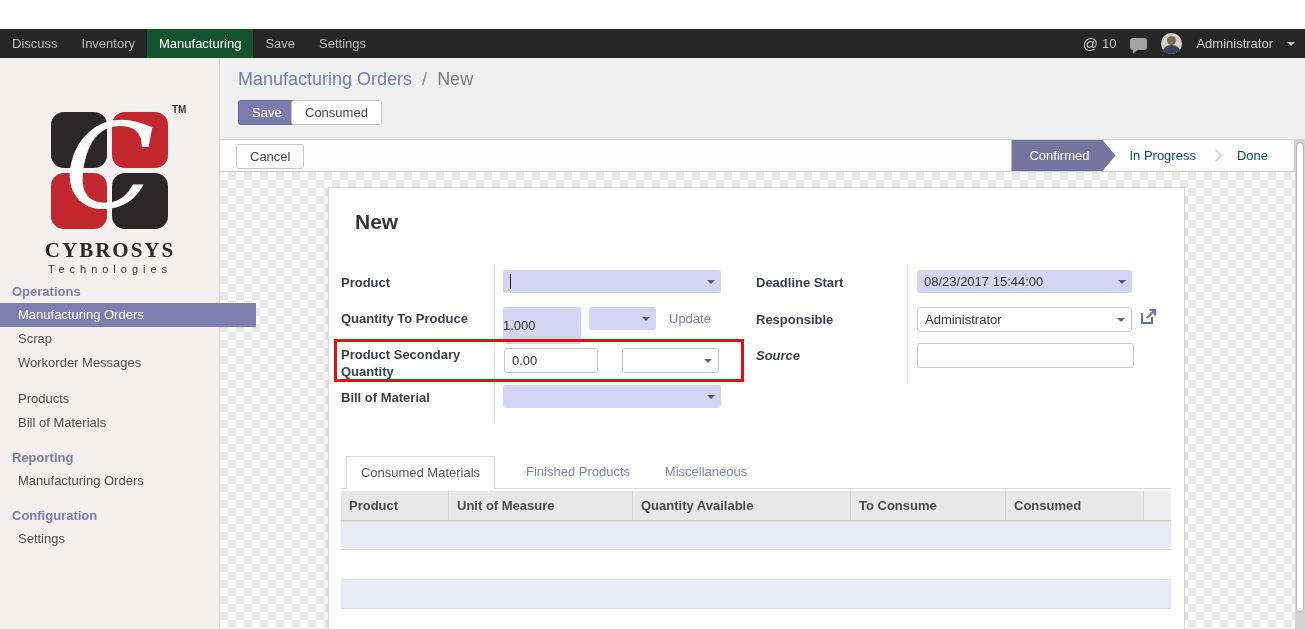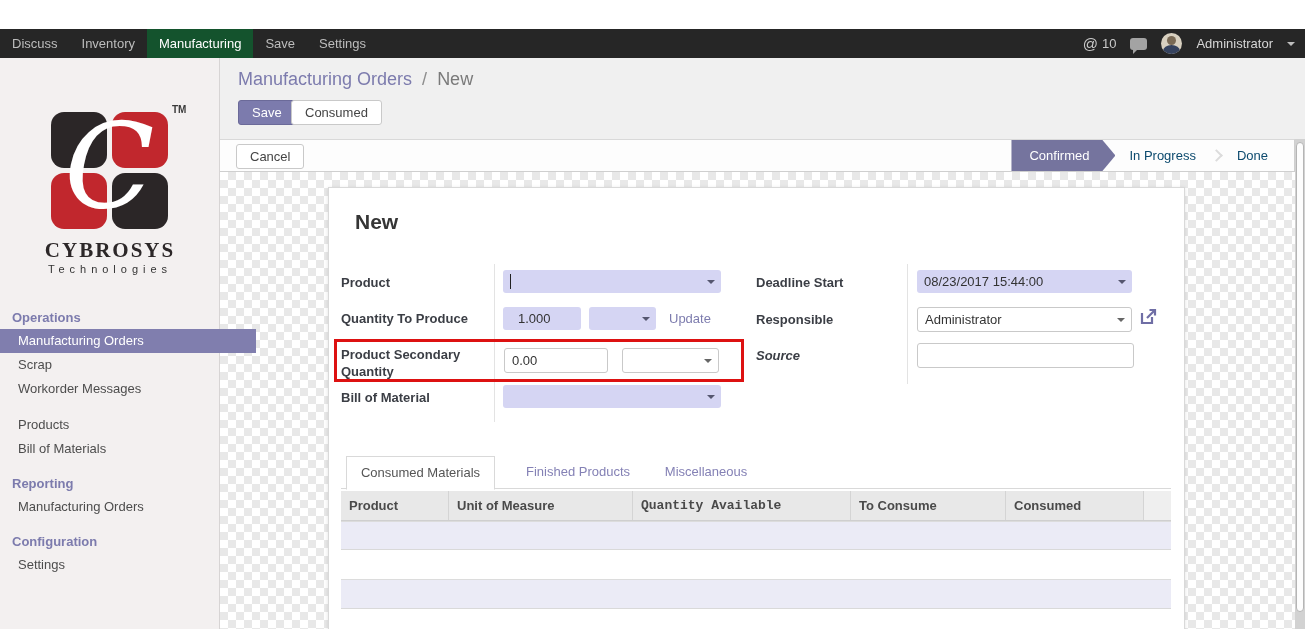--- a/index.html
+++ b/index.html
@@ -26,21 +26,21 @@
   #sidebar { left:0; top:29px; width:220px; height:600px; background:#f3f0f0; border-right:1px solid #d7d4d4; z-index:40; }
   #logo { position:absolute; left:0; top:0; width:220px; height:200px; }
   .sq-grid { position:absolute; left:51px; top:54px; width:117px; height:117px; display:grid; grid-template-columns:56px 56px; grid-template-rows:56px 56px; gap:5px; }
   .sq { border-radius:13px; }
   .sq.black { background:#2b2627; }
   .sq.red { background:#c1272d; }
   .monogram { position:absolute; left:51px; top:38px; width:117px; height:140px; text-align:center; font-family:"DejaVu Serif", serif; font-style:italic; font-size:118px; color:#fff; line-height:140px; }
   .tm { position:absolute; left:172px; top:46px; font-size:10px; font-weight:bold; color:#3a3a3a; }
   .brand { position:absolute; left:0; top:180px; width:220px; text-align:center; font-family:"Liberation Serif", serif; font-weight:bold; font-size:21px; letter-spacing:2px; color:#2c2728; }
   .brand-sub { position:absolute; left:0; top:205px; width:220px; text-align:center; font-size:11px; letter-spacing:5px; color:#333; }
-  #side-menu { position:absolute; left:0; top:249px; width:256px; }
+  #side-menu { position:absolute; left:0; top:223px; width:256px; }
   .menu-section { margin-bottom:12px; }
   .menu-header { height:22px; line-height:22px; padding-left:12px; color:#7c7bad; font-weight:bold; }
   .menu-item { height:24px; line-height:24px; padding-left:18px; color:#4d4d4d; cursor:pointer; }
   .menu-item.active { background:#807eae; color:#fff; }
 
   
   #content-header { left:220px; top:29px; width:1085px; height:81px; background:#f0f0f0; }
   #breadcrumb { position:absolute; left:18px; top:11px; font-size:18px; }
   #breadcrumb .bc-link { color:#7c7bad; cursor:pointer; }
   #breadcrumb .bc-sep { color:#8d8d8d; padding:0 5px; }
@@ -71,21 +71,21 @@
   #sheet-title { position:absolute; left:26px; top:22px; font-size:21px; font-weight:bold; color:#353535; }
   .flabel { position:absolute; font-weight:bold; color:#3b3e45; width:150px; line-height:17px; }
   .vsep { position:absolute; width:1px; background:#e3e3e3; }
   .field { position:absolute; height:23px; border-radius:3px; display:flex; align-items:center; padding:0 18px 0 7px; color:#333; cursor:pointer; }
   .field.lav { background:#d5d5f3; }
   .field.white { background:#fff; border:1px solid #c9c9c9; height:25px; }
   .field .dd { position:absolute; right:6px; top:50%; margin-top:-2px; width:0; height:0; border:4px solid transparent; border-top-color:#55566f; }
   .field.white .dd { border-top-color:#666; }
   .txt-cursor { width:1px; height:15px; background:#222; }
   input.box { position:absolute; border:1px solid #c9c9c9; border-radius:3px; height:25px; padding:0 7px; font-family:"Liberation Sans",sans-serif; font-size:13px; color:#333; background:#fff; }
-  input.lav-box { position:absolute; border:none; border-radius:3px; height:23px; padding:0 15px; font-family:"Liberation Sans",sans-serif; font-size:13px; color:#333; background:#d5d5f3; }
+  input.lav-box { position:absolute; border:none; border-radius:3px; height:37px; padding:0 0; font-family:"Liberation Sans",sans-serif; font-size:13px; color:#333; background:#d5d5f3; }
   .link { color:#7d7cae; cursor:pointer; }
   #red-box { position:absolute; left:5px; top:151px; width:410px; height:43px; border:3px solid #dd1111; z-index:5; pointer-events:none; }
   .ext-icon { position:absolute; width:17px; height:17px; cursor:pointer; }
   .ext-icon svg { display:block; }
 
   
   #tabs { position:absolute; left:12px; top:267px; width:830px; height:34px; border-bottom:1px solid #d9d9d9; }
   .tab { position:absolute; top:0; height:34px; line-height:34px; text-align:center; cursor:pointer; }
   .tab.active { left:5px; width:149px; background:#fff; border:1px solid #d9d9d9; border-bottom:1px solid #fff; color:#555; top:1px; height:34px; line-height:32px; }
   .tab.plain { color:#8481b5; }
@@ -199,21 +199,21 @@
   <div class="flabel" style="left:12px; top:122px;">Quantity To Produce</div>
   <input class="lav-box" style="left: 174px; top: 119px; width: 78px;" value="1.000">
   <div class="field lav" style="left:260px; top:119px; width:67px;">
     <span></span>
     <i class="dd"></i>
   </div>
   <span class="link" style="position:absolute; left:340px; top:123px;">Update</span>
 
   <div id="red-box"></div>
   <div class="flabel" style="left:12px; top:158px;">Product Secondary Quantity</div>
-  <input class="box" style="left: 175px; top: 160px; width: 104px;" value="0.00">
+  <input class="box" style="left: 175px; top: 160px; width: 94px;" value="0.00">
   <div class="field white" style="left:293px; top:160px; width:97px;">
     <span></span>
     <i class="dd"></i>
   </div>
 
   <div class="flabel" style="left:12px; top:201px;">Bill of Material</div>
   <div class="field lav" style="left:174px; top:197px; width:218px;">
     <span></span>
     <i class="dd"></i>
   </div>
@@ -243,21 +243,21 @@
   <div id="tabs">
     <div class="tab active">Consumed Materials</div>
     <div class="tab plain" style="left:172px; width:130px;">Finished Products</div>
     <div class="tab plain" style="left:310px; width:110px;">Miscellaneous</div>
   </div>
 
   <div id="mo-table">
     <div class="thead">
       <div class="th" style="width:108px;">Product</div>
       <div class="th" style="width:184px;">Unit of Measure</div>
-      <div class="th" style="width:218px;font-family:Liberation Mono, monospace;">Quantity Available</div>
+      <div class="th" style="width:218px;">Quantity Available</div>
       <div class="th" style="width:155px;">To Consume</div>
       <div class="th" style="width:138px;">Consumed</div>
       <div class="th" style="width:27px;"></div>
     </div>
     <div class="trow lav" style="height:29px;"></div>
     <div class="trow" style="height:29px;"></div>
     <div class="trow lav" style="height:30px;"></div>
     <div class="trow" style="height:28px;"></div>
     <div class="tfoot-a"></div>
     <div class="tfoot-b"></div>

